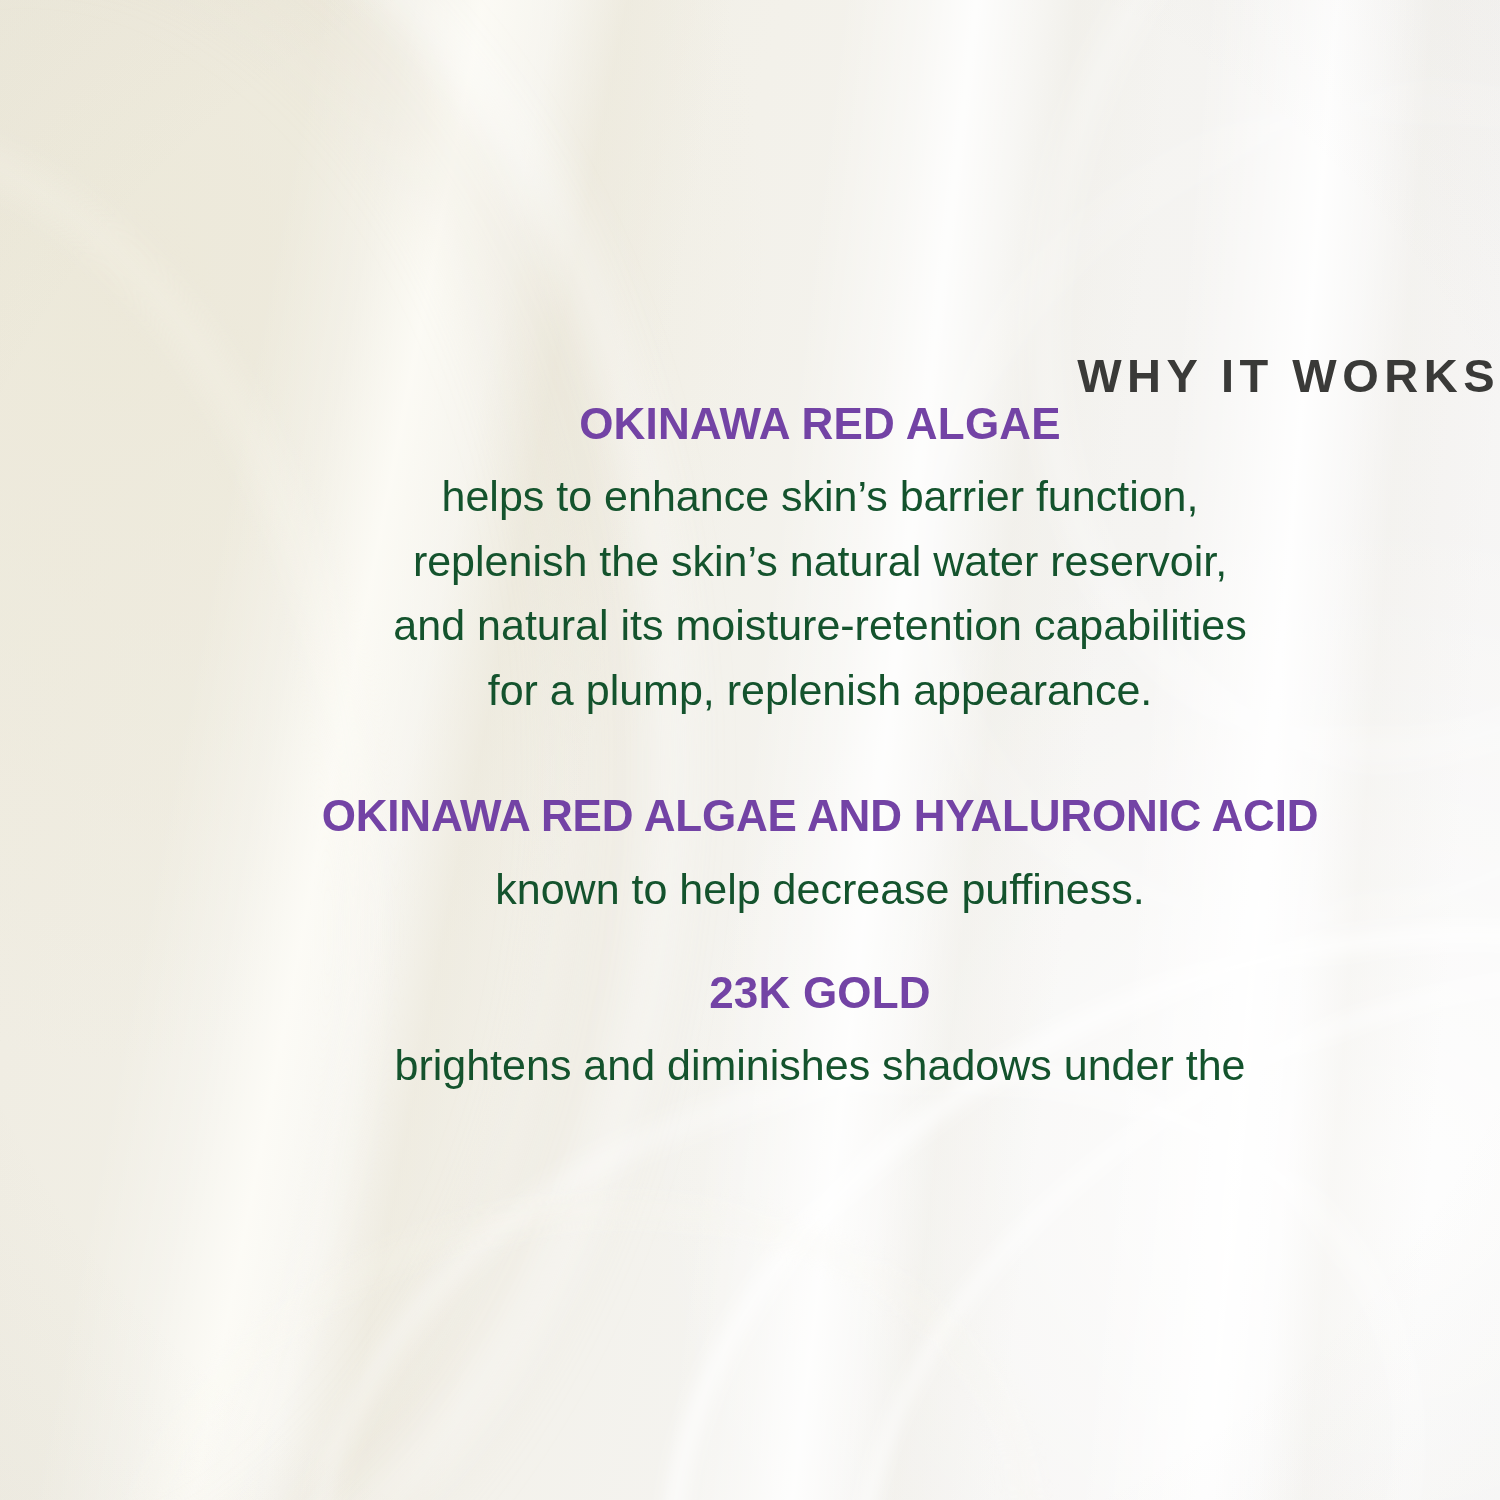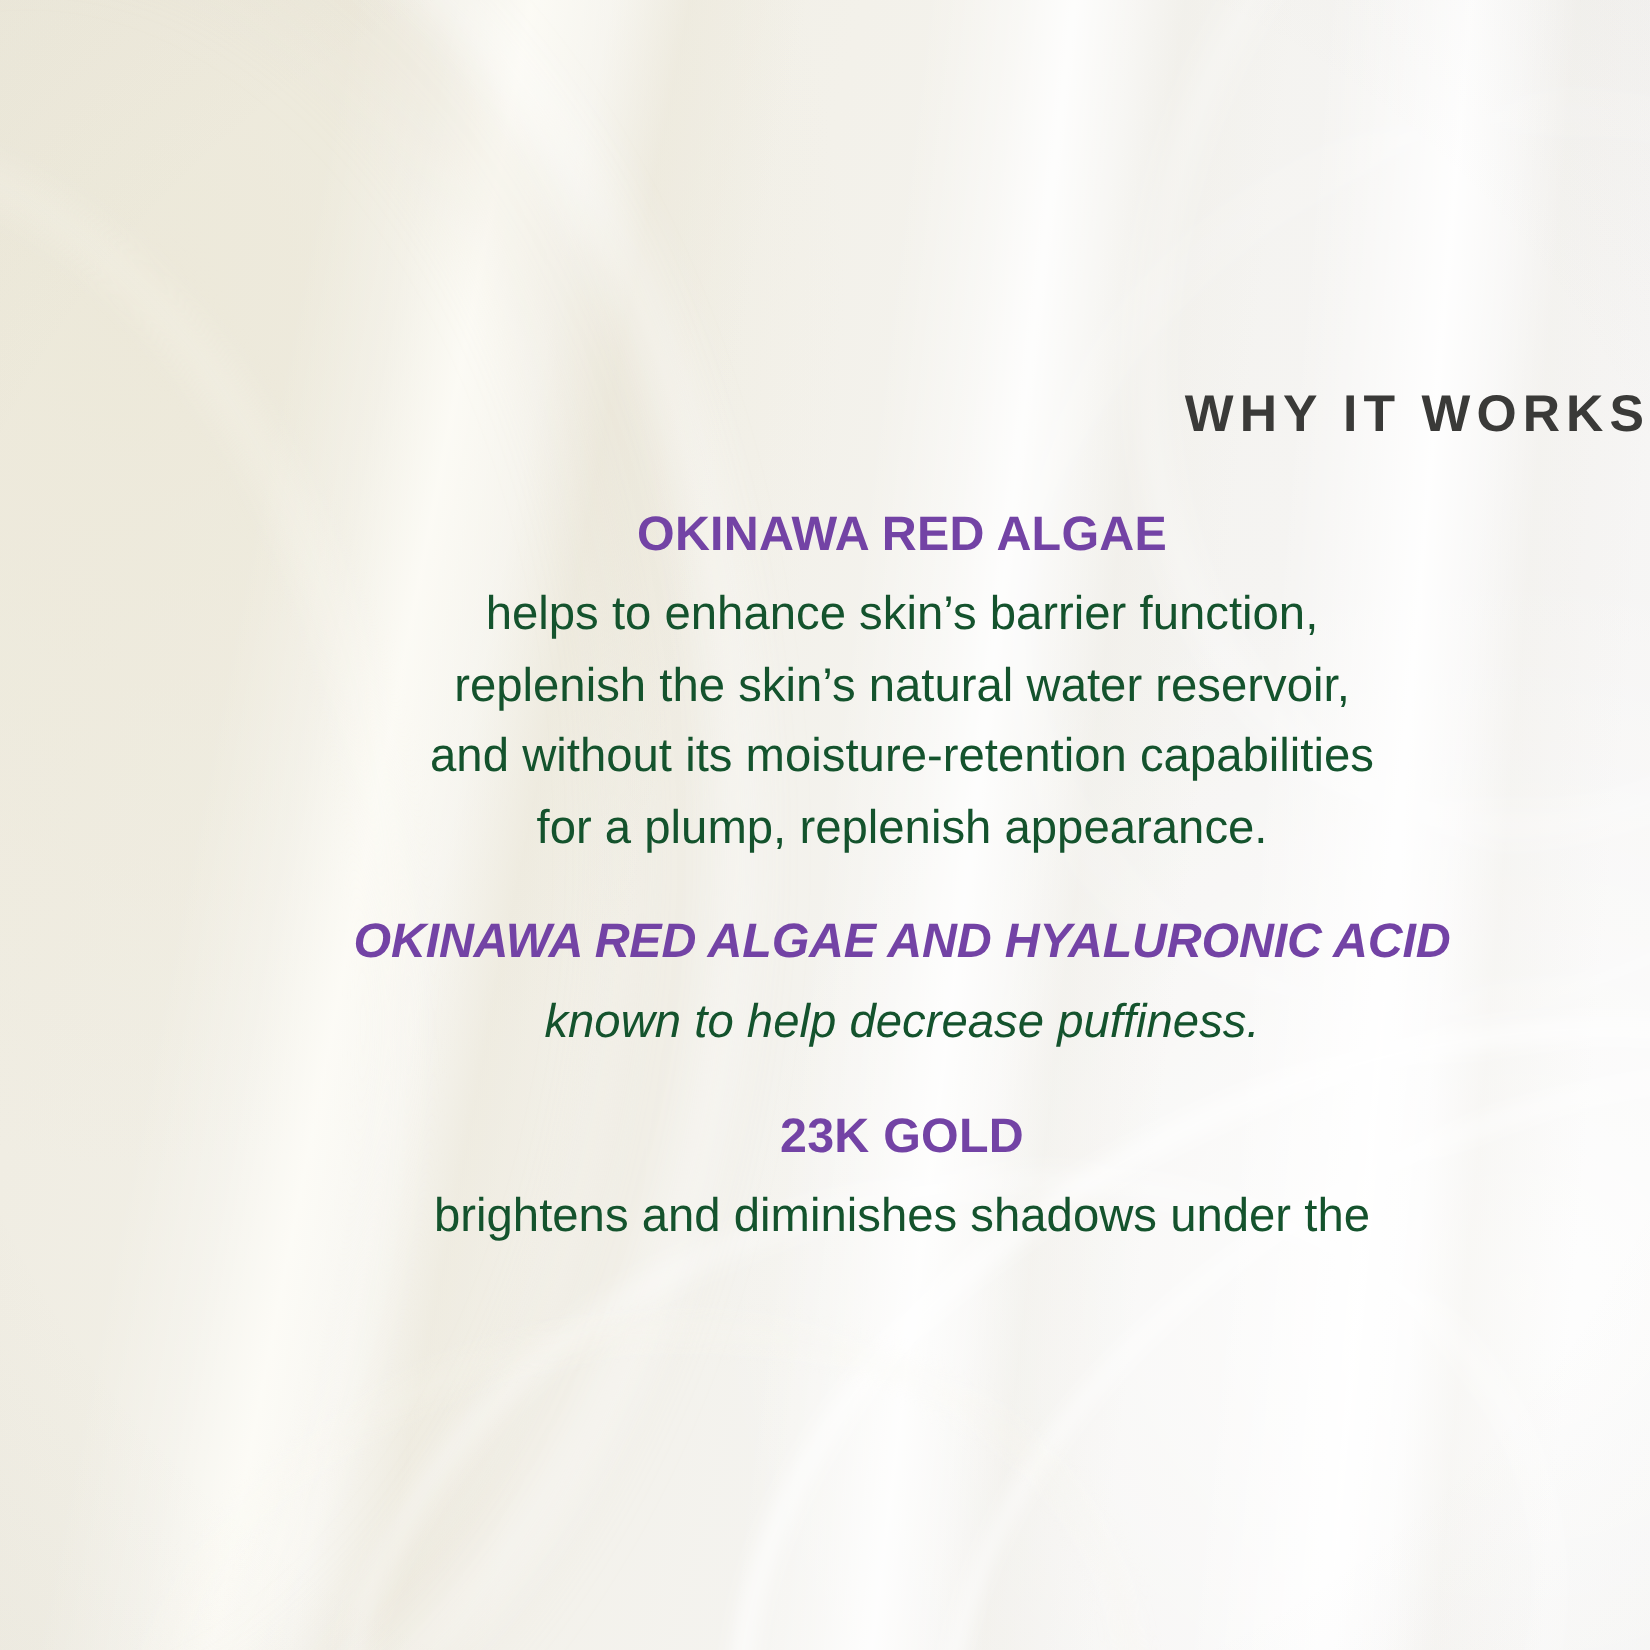--- a/index.html
+++ b/index.html
@@ -225,22 +225,22 @@
     color: #3a3a38;
     line-height: 1;
     white-space: nowrap;
   }
 
   .block {
     width: 1360px;
     text-align: center;
   }
 
-  .block-1 { margin-top: 62px; }
-  .block-2 { margin-top: 47px; font-style: italic; }
+  .block-1 { }
+  .block-2 { margin-top: 69px; }
   .block-3 { margin-top: 47px; }
 
   .ingredient {
     font-size: 44px;
     font-weight: bold;
     letter-spacing: 0.2px;
     color: #7343a5;
     line-height: 1.12;
     white-space: nowrap;
   }
@@ -288,21 +288,21 @@
 
   <div class="content">
 
     <div class="section-title">WHY IT WORKS</div>
 
     <div class="block block-1">
       <div class="ingredient">OKINAWA RED ALGAE</div>
       <div class="desc">
         <span class="ln">helps to enhance skin’s barrier function,</span>
         <span class="ln">replenish the skin’s natural water reservoir,</span>
-        <span class="ln">and without its moisture-retention capabilities</span>
+        <span class="ln">and natural its moisture-retention capabilities</span>
         <span class="ln">for a plump, replenish appearance.</span>
       </div>
     </div>
 
     <div class="block block-2">
       <div class="ingredient wide">OKINAWA RED ALGAE AND HYALURONIC ACID</div>
       <div class="desc">
         <span class="ln">known to help decrease puffiness.</span>
       </div>
     </div>

